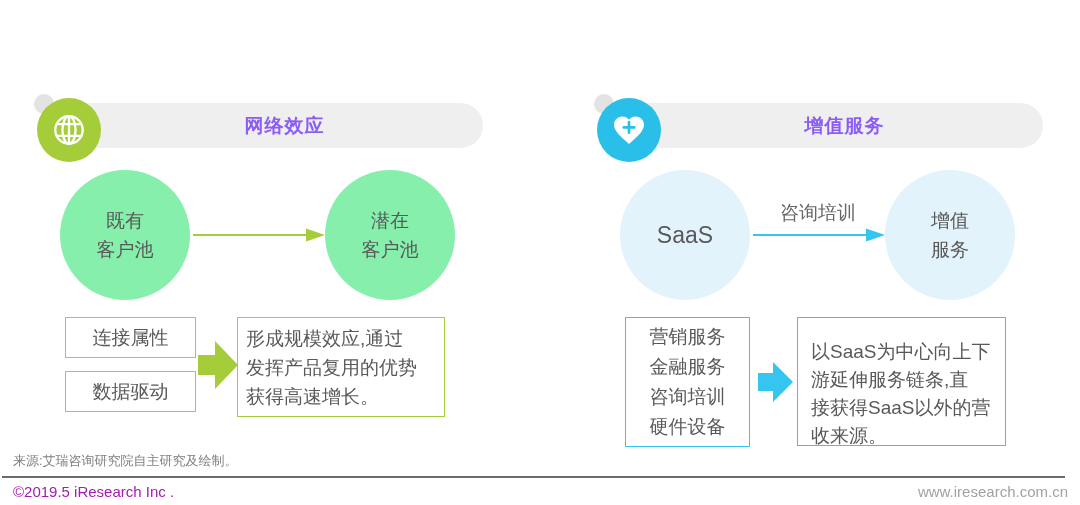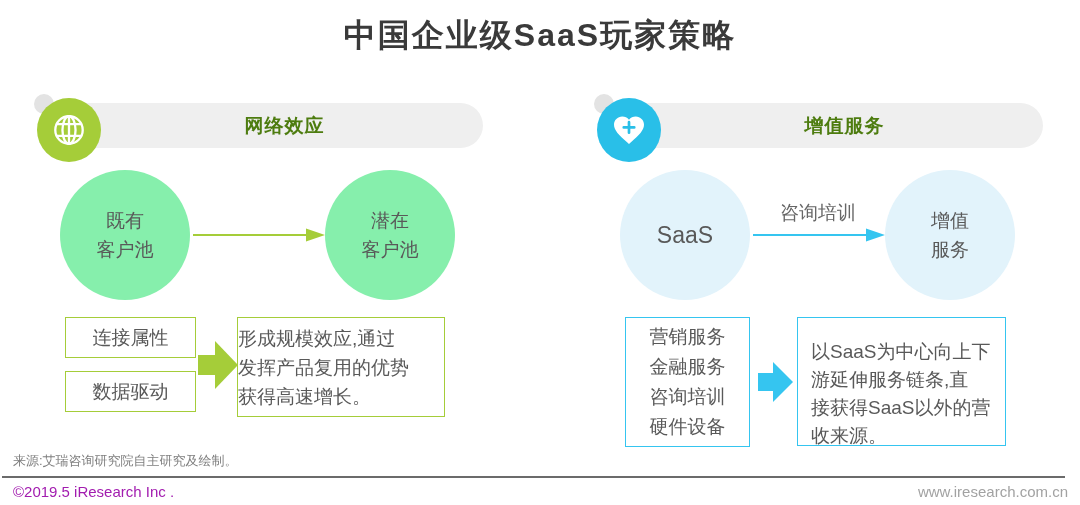--- a/index.html
+++ b/index.html
@@ -8,21 +8,21 @@
   .title{position:absolute;top:14px;left:0;right:0;text-align:center;
          font-size:32px;font-weight:700;color:#3a3a3a;letter-spacing:2px;}
   .panel{position:absolute;top:0;width:484px;height:505px;}
   .panel-left{left:36px;}
   .panel-right{left:596px;}
 
   
   .pill{position:absolute;left:24px;top:103px;width:423px;height:45px;border-radius:23px;
         background:#efefef;display:flex;align-items:center;justify-content:center;
         padding-left:26px;box-sizing:border-box;}
-  .pill-label{font-size:19px;font-weight:700;color:#4d7c0f;letter-spacing:1px;}
+  .pill-label{font-size:19px;font-weight:700;color:#8b5cf6;letter-spacing:1px;}
   .deco{position:absolute;left:-2px;top:94px;width:20px;height:20px;border-radius:50%;background:#e3e3e3;}
   .icon-circle{position:absolute;left:1px;top:98px;width:64px;height:64px;border-radius:50%;
                display:flex;align-items:center;justify-content:center;}
   .icon-green{background:#a5cd39;}
   .icon-blue{background:#29bfe8;}
 
   
   .flow-circle{position:absolute;top:170px;width:130px;height:130px;border-radius:50%;
                display:flex;align-items:center;justify-content:center;text-align:center;
                font-size:19px;line-height:29px;color:#595959;white-space:pre-line;}
@@ -48,37 +48,36 @@
   .fat-tail{position:absolute;left:162px;}
   .fat-head{position:absolute;width:0;height:0;}
   .green-tail{top:355px;width:17px;height:20px;background:#a5cd39;}
   .green-head{left:179px;top:341px;border-top:24px solid transparent;border-bottom:24px solid transparent;
               border-left:23px solid #a5cd39;}
   .blue-tail{top:373px;width:15px;height:18px;background:#35c5f0;}
   .blue-head{left:177px;top:362px;border-top:20px solid transparent;border-bottom:20px solid transparent;
              border-left:20px solid #35c5f0;}
   .result-box{position:absolute;left:201px;top:317px;box-sizing:border-box;background:#ffffff;
               color:#595959;white-space:pre-line;}
-  .result-green{width:208px;height:100px;border:1.5px solid #a5cd39;padding:6px 0;
+  .result-green{width:208px;height:100px;border:1.5px solid #a5cd39;padding:6px 8px;
                 font-size:19px;line-height:29px;}
   .result-blue{width:209px;height:129px;border:1.5px solid #35c5f0;padding:20px 13px;
                font-size:19px;line-height:28px;}
 
   
   .source{position:absolute;left:13px;top:452px;font-size:13px;color:#7f7f7f;}
   .divider{position:absolute;left:2px;top:476px;width:1063px;height:2px;background:#6b6b6b;}
   .copyright{position:absolute;left:13px;top:483px;font-size:15px;color:#a21caf;}
   .website{position:absolute;right:12px;top:483px;font-size:15px;color:#a2a2a2;}
 </style>
 </head>
 <body>
 
 <div class="stage">
 
-  <div class="title">中国企业级SaaS玩家策略</div>
 
   <div class="panel panel-left">
     <div class="pill">
       <span class="pill-label">网络效应</span>
     </div>
     <div class="deco"></div>
     <div class="icon-circle icon-green">
       <svg width="38" height="38" viewBox="0 0 36 36" fill="none" stroke="#ffffff" stroke-width="2.2" stroke-linecap="round">
         <circle cx="18" cy="18" r="13"></circle>
         <ellipse cx="18" cy="18" rx="6.2" ry="13"></ellipse>

